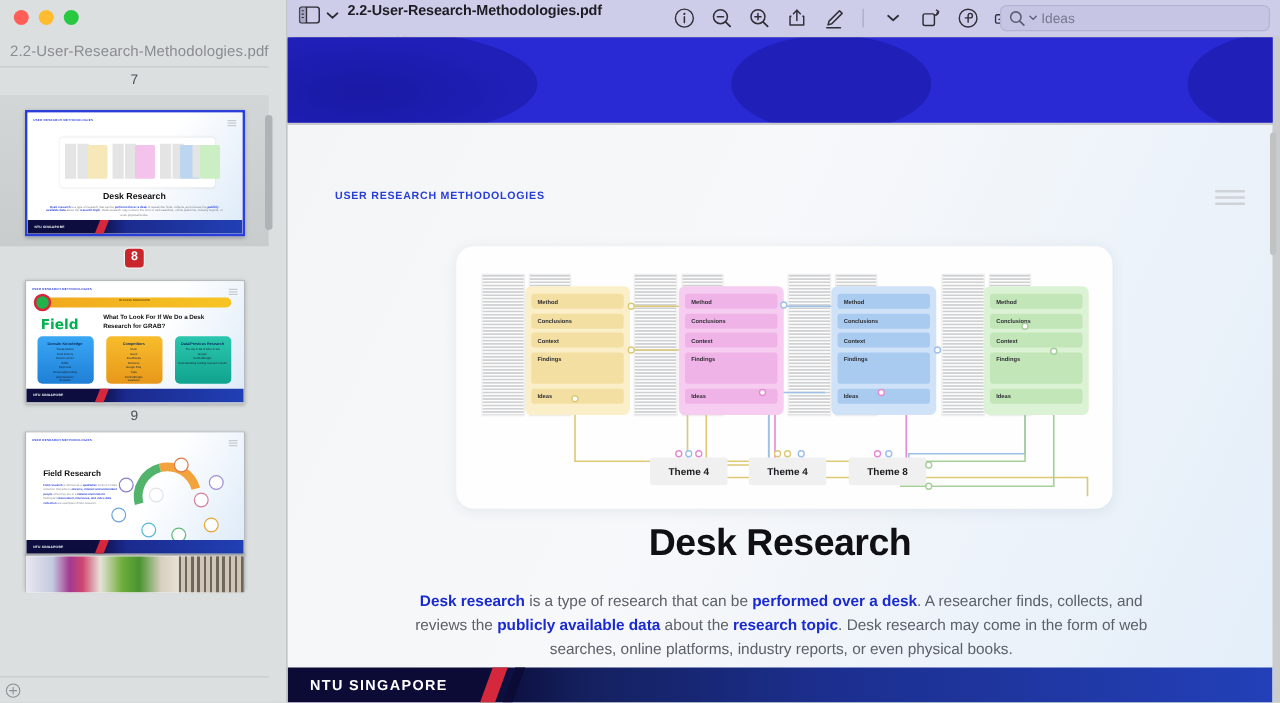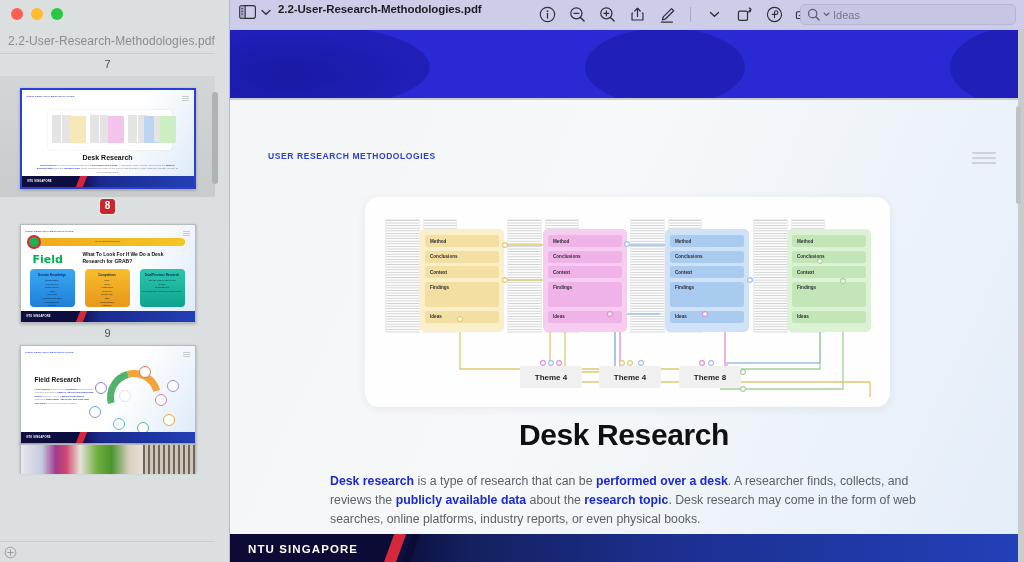--- a/index.html
+++ b/index.html
@@ -182,21 +182,21 @@
     display: flex; align-items: center; justify-content: center;
     font-size: 8px; font-weight: bold; color: #1d1d22;
   }
   svg.wires { position: absolute; left: 0; top: 0; width: 525px; height: 210px; pointer-events: none; }
 
   .headline {
     position: absolute; left: 0; right: 0; top: 318px; text-align: center;
     font-size: 30px; font-weight: bold; color: #101014; letter-spacing: -0.4px;
   }
   .para {
-    position: absolute; left: 100px; width: 590px; top: 372px; 
+    position: absolute; left: 100px; width: 590px; top: 372px; text-align: center;
     font-size: 12.3px; line-height: 19px; color: #5c6068;
   }
   .para b { color: #1a2ad0; }
 
   .ntubar {
     position: absolute; left: 0; bottom: 6px; width: 788px; height: 32px;
     background: linear-gradient(90deg,#0b0b36 0%, #0b0b36 20%, #14205e 30%, #1c2f8f 55%, #2340b8 100%);
     overflow: hidden;
   }
   .ntubar .slash { position: absolute; left: 158px; top: -6px; width: 12px; height: 46px;

